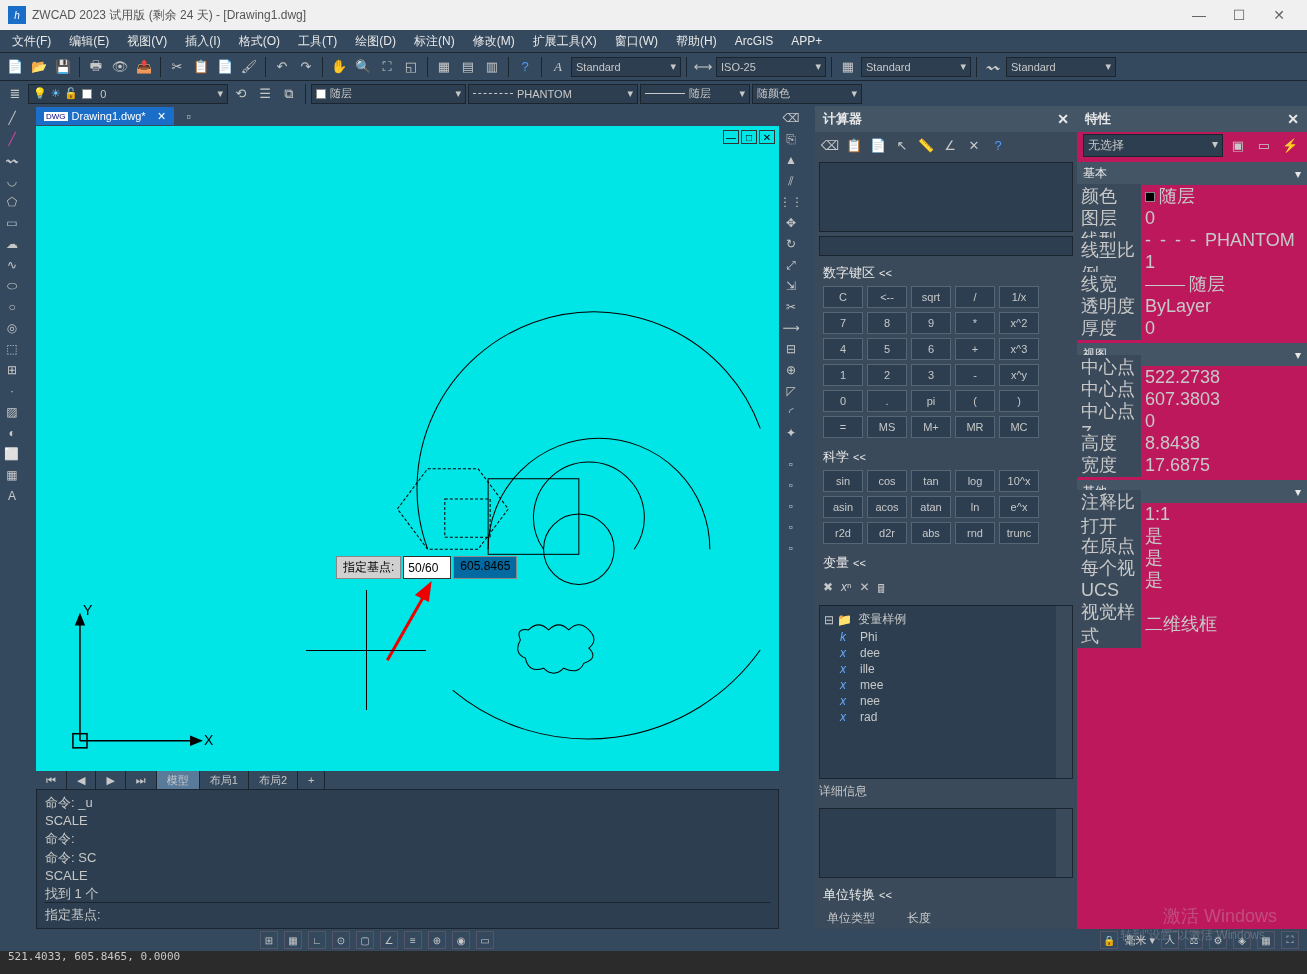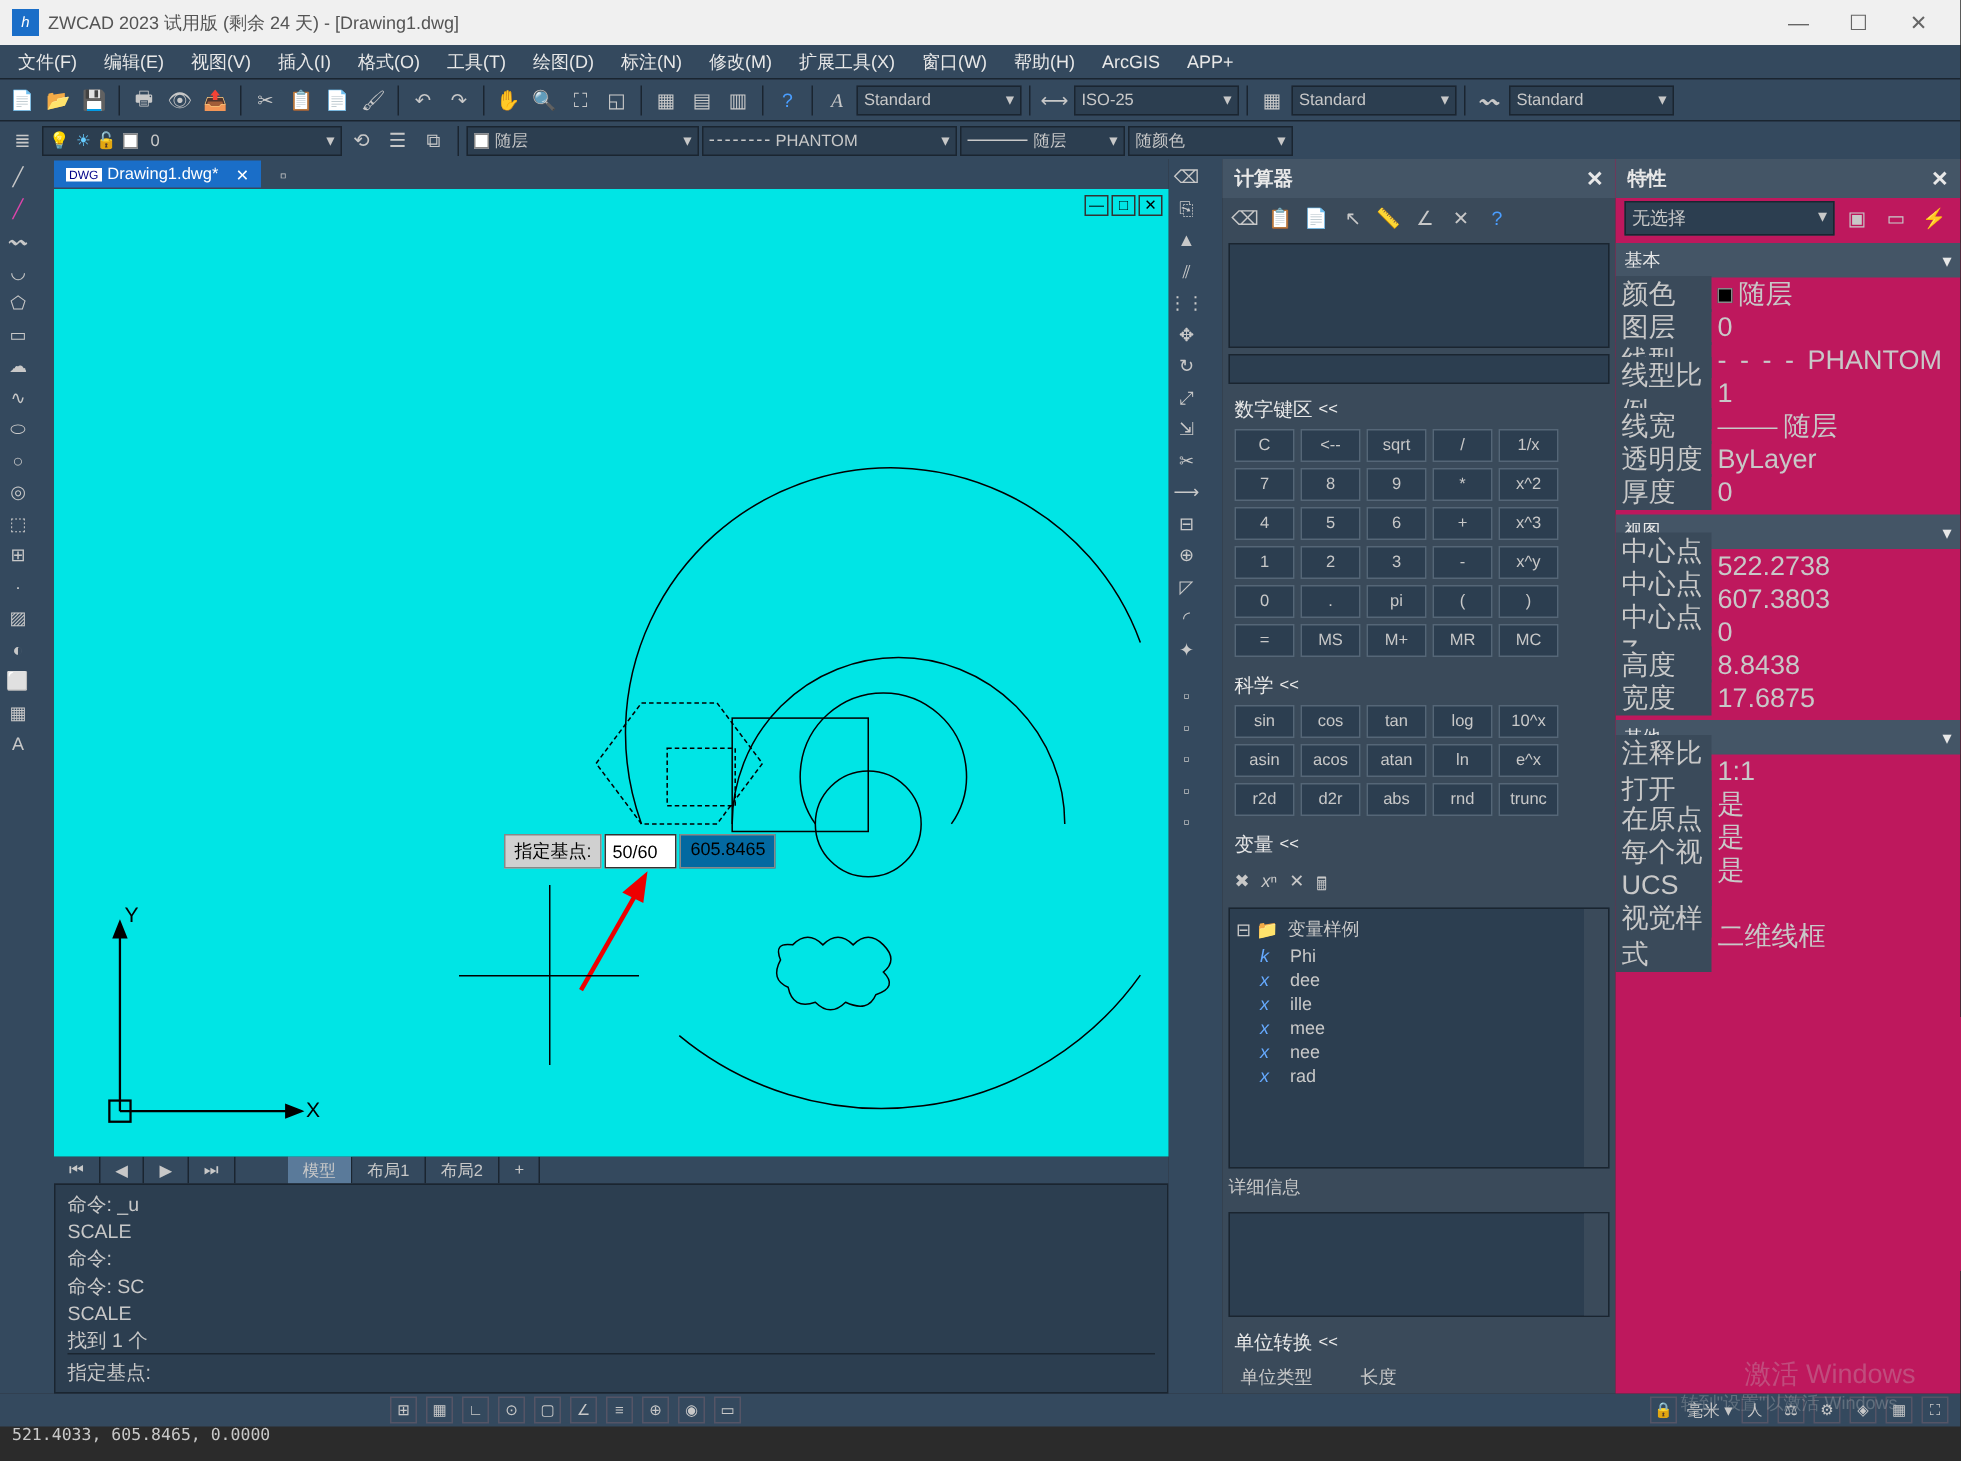--- a/index.html
+++ b/index.html
@@ -28,21 +28,21 @@
 .canvas-ctrl span { width:16px; height:14px; border:1px solid #333; font-size:10px; display:flex; align-items:center; justify-content:center; background:#00e5e5; }
 svg.drawing { position:absolute; top:0; left:0; width:100%; height:100%; }
 .crosshair-h { position:absolute; top:524px; left:270px; width:120px; height:1px; background:#000; }
 .crosshair-v { position:absolute; top:464px; left:330px; width:1px; height:120px; background:#000; }
 .inputprompt { position:absolute; top:545px; left:328px; display:flex; gap:2px; z-index:10; }
 .ip-label { background:#d0d0d0; border:1px solid #888; padding:2px 6px; font-size:12px; }
 .ip-input { background:#fff; border:1px solid #333; padding:2px 4px; font-size:12px; width:48px; }
 .ip-coord { background:#0369a1; border:1px solid #888; padding:2px 6px; font-size:12px; }
 .bottomtabs { height:18px; background:#34495e; display:flex; align-items:center; font-size:11px; color:#c8c8c8; }
 .btab { padding:0 10px; border-right:1px solid #1a2530; height:100%; display:flex; align-items:center; }
-.btab.active { background:#5a7a9a;margin-left:35px; }
+.btab.active { background:#5a7a9a; }
 .cmdpanel { height:140px; background:#2c3e50; color:#c8c8c8; font-family:monospace; font-size:13px; padding:4px 8px; display:flex; flex-direction:column; border:1px solid #1a2530; }
 .cmdhist { flex:1; overflow:hidden; line-height:1.4; }
 .cmdline { height:22px; border-top:1px solid #1a2530; display:flex; align-items:center; padding-top:2px; }
 .righttools { width:36px; background:#34495e; display:flex; flex-direction:column; padding:2px; gap:0; }
 .calcpanel { width:262px; background:#3a4a5a; display:flex; flex-direction:column; }
 .panelhead { height:26px; background:#445566; display:flex; align-items:center; padding:0 8px; color:#e8e8e8; font-size:13px; font-weight:bold; }
 .panelhead .closex { margin-left:auto; font-size:14px; }
 .calctools { height:26px; display:flex; align-items:center; padding:0 4px; gap:2px; }
 .calcdisp { margin:4px; height:70px; background:#2c3e50; border:1px solid #1a2530; }
 .calcinput { margin:0 4px 4px; height:20px; background:#2c3e50; border:1px solid #1a2530; }

